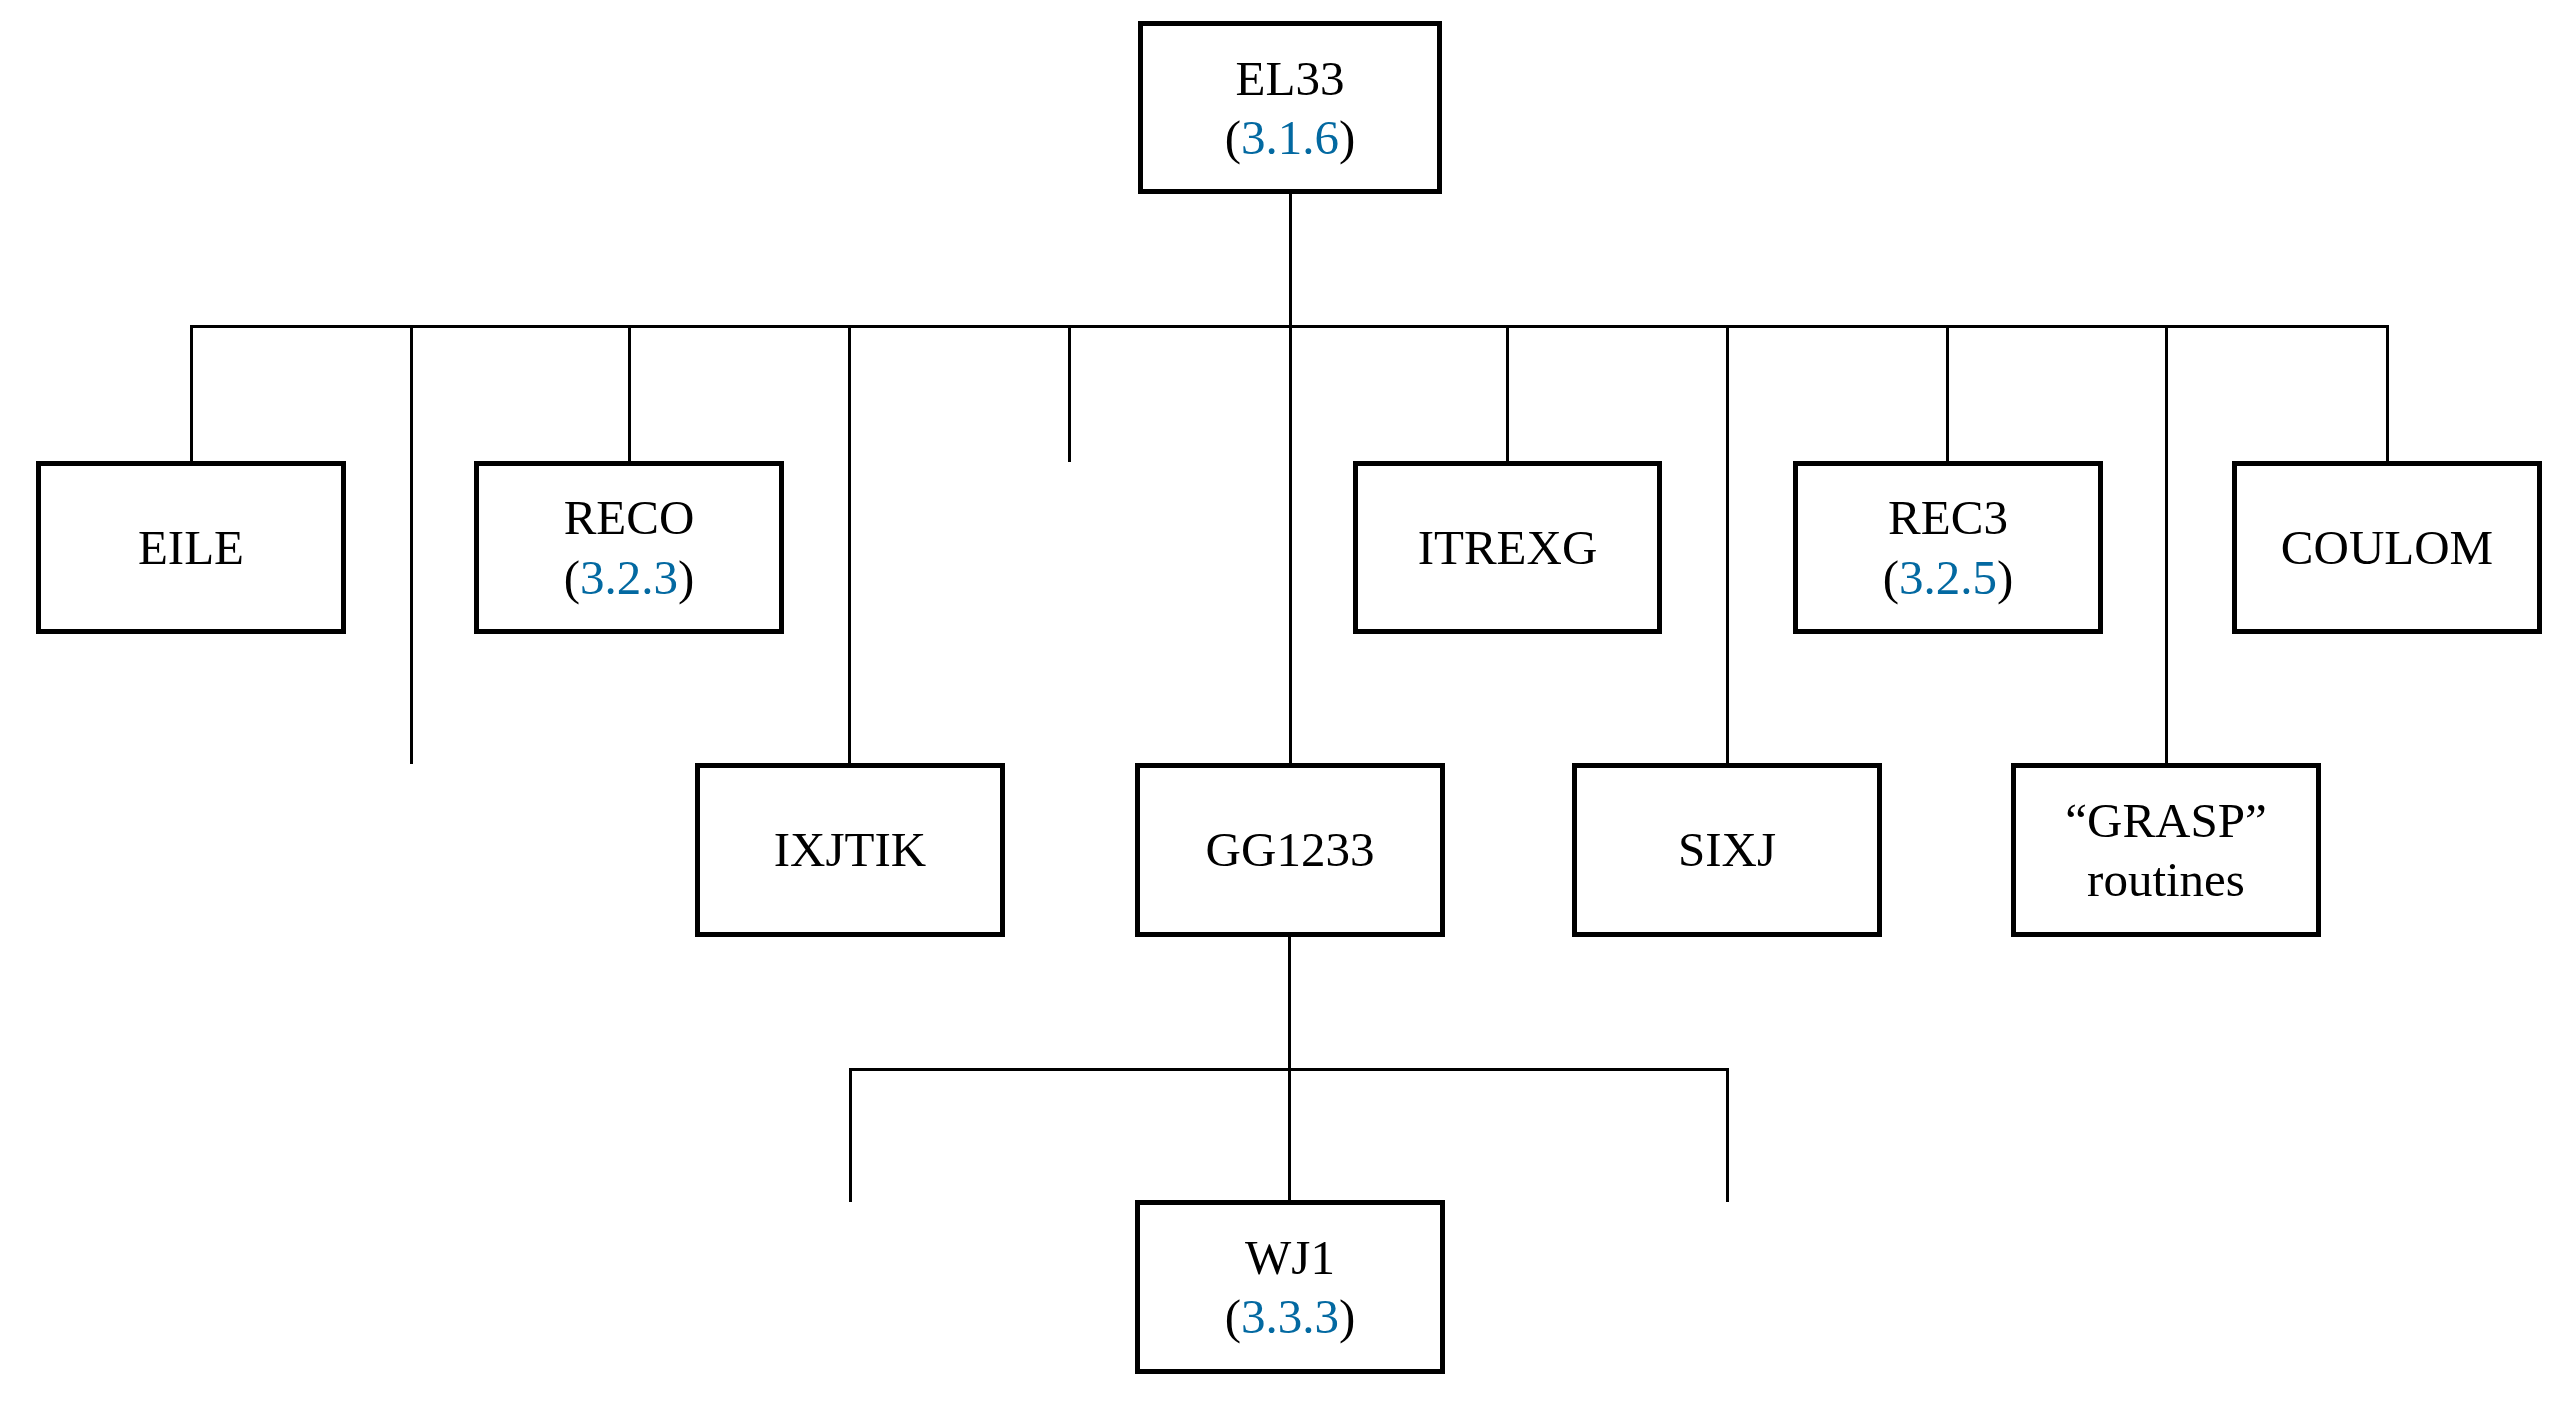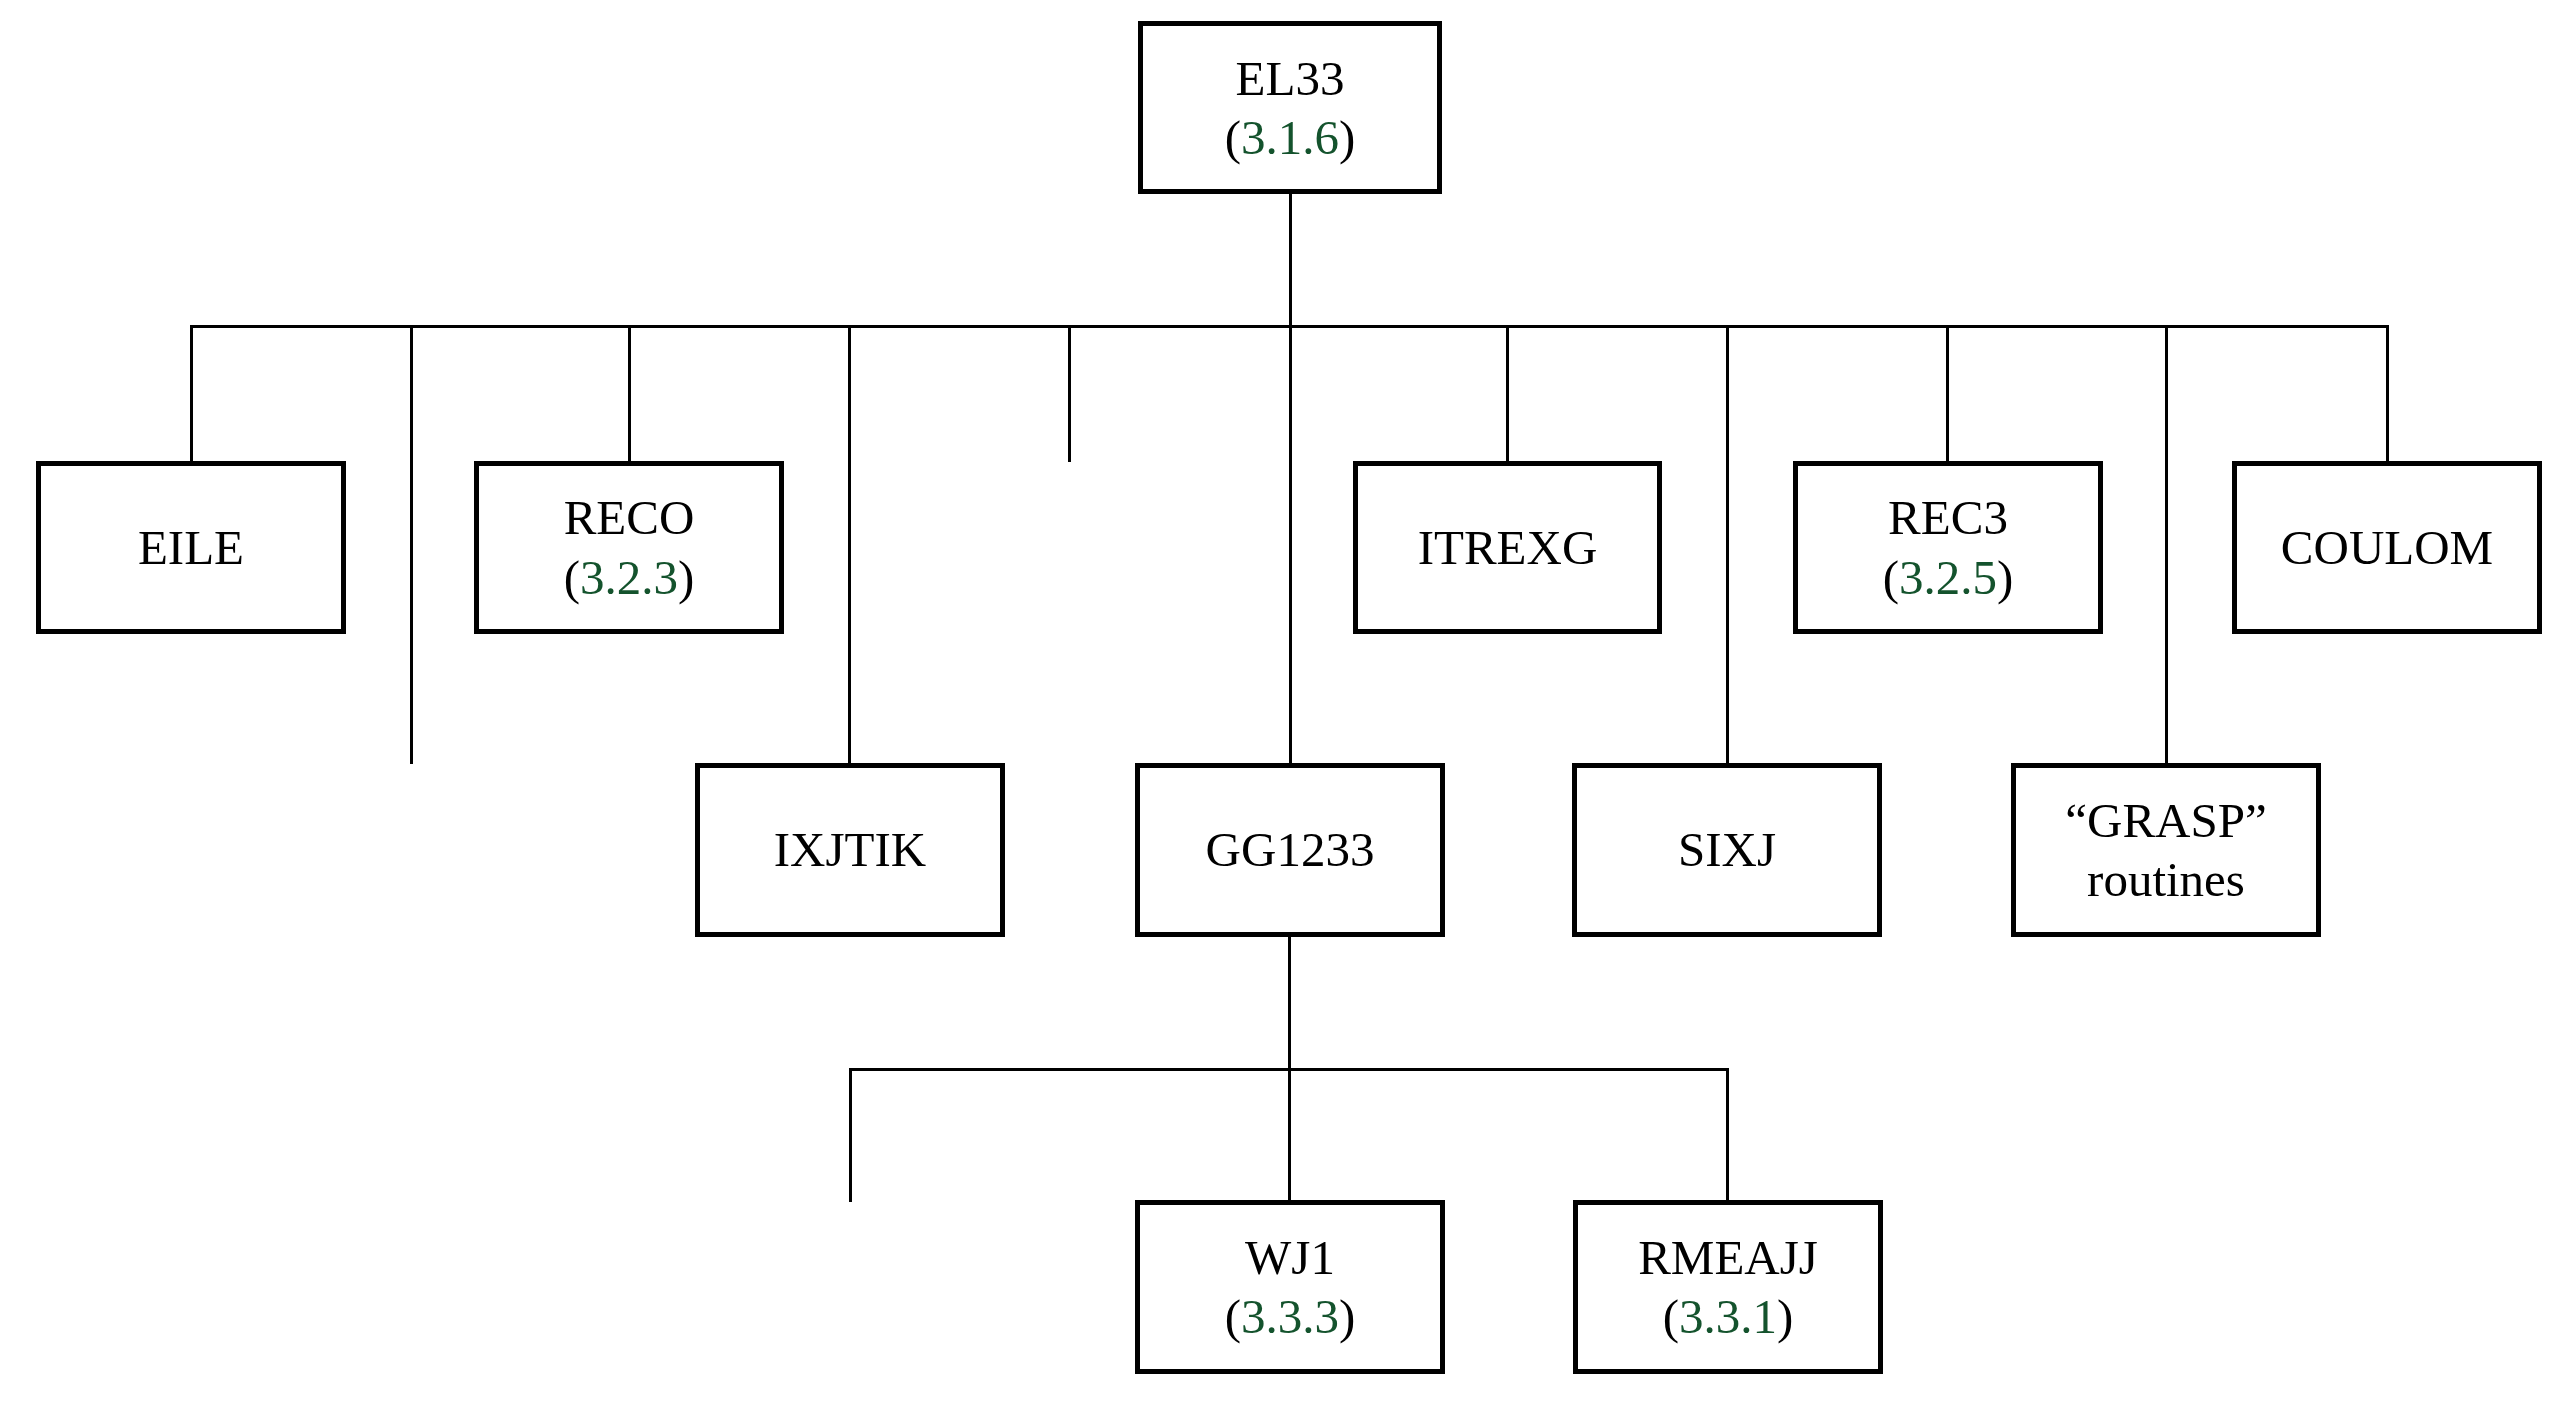--- a/index.html
+++ b/index.html
@@ -22,21 +22,21 @@
     background: #ffffff;
     display: flex;
     flex-direction: column;
     align-items: center;
     justify-content: center;
     text-align: center;
     font-size: 49px;
     line-height: 1.21;
     white-space: nowrap;
   }
-  .ver-num { color: #14532d; }
+  .ver-num { color: #0369a1; }
   .hline {
     position: absolute;
     height: 2.9px;
     background: #000000;
   }
   .vline {
     position: absolute;
     width: 2.9px;
     background: #000000;
   }
@@ -99,19 +99,15 @@
   </div>
   <div class="node" style="left:2011px;top:763px;width:310px;height:174px">
     <div>“GRASP”</div>
     <div>routines</div>
   </div>
 
   <div class="node" style="left:1135px;top:1200px;width:310px;height:174px">
     <div>WJ1</div>
     <div><span>(</span><span class="ver-num">3.3.3</span><span>)</span></div>
   </div>
-  <div class="node" style="left:1573px;top:1200px;width:310px;height:174px">
-    <div>RMEAJJ</div>
-    <div><span>(</span><span class="ver-num">3.3.1</span><span>)</span></div>
-  </div>
 
 </div>
 
 
 </body></html>

